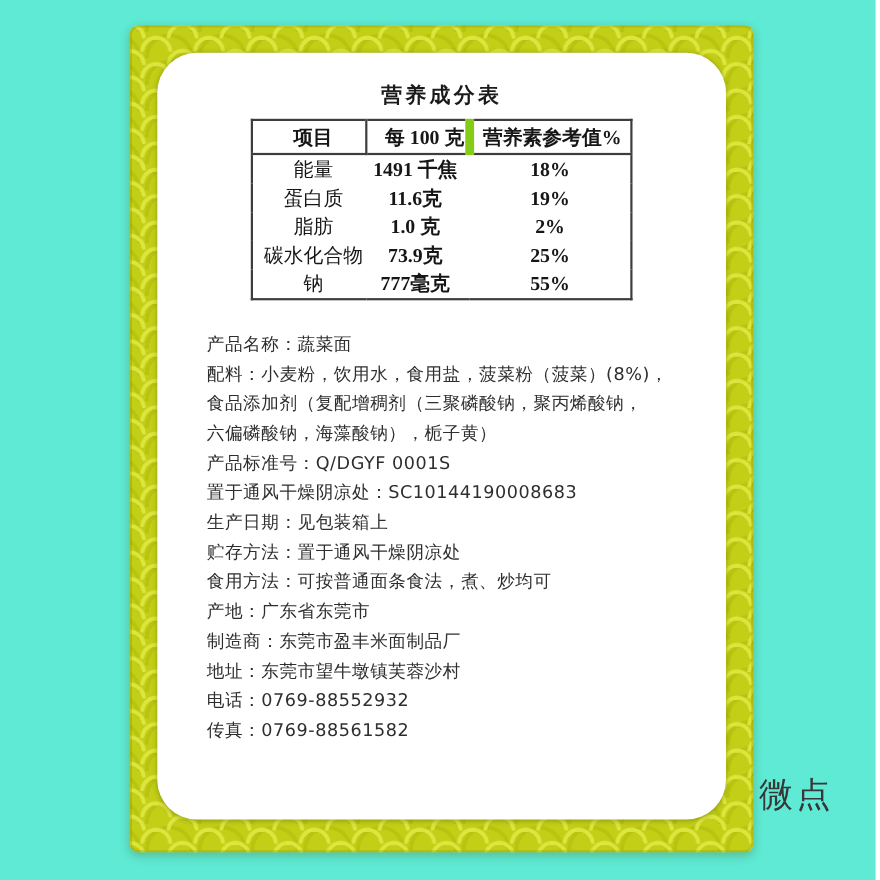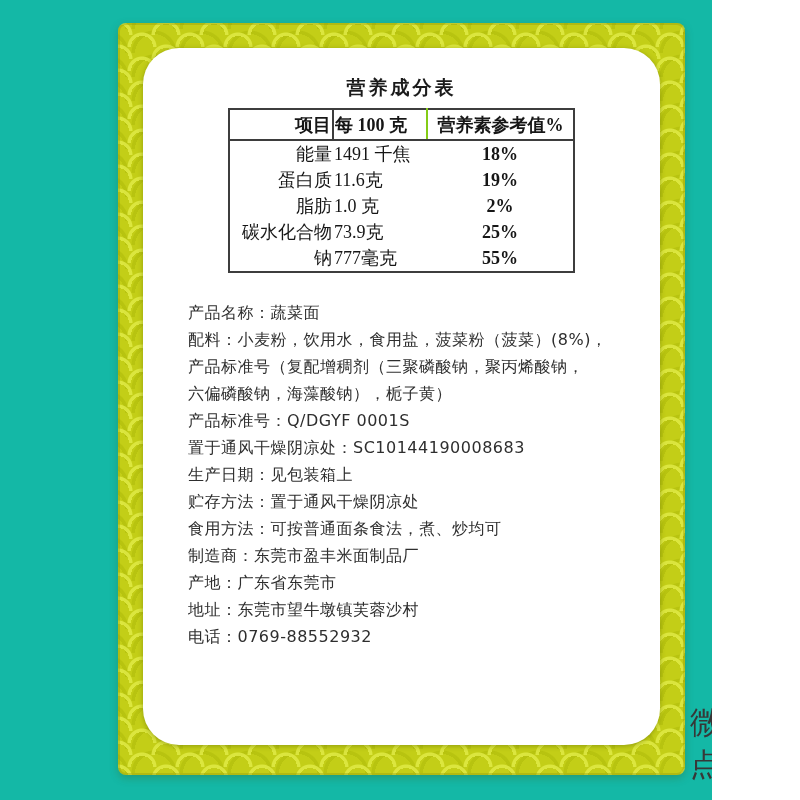--- a/index.html
+++ b/index.html
@@ -1,18 +1,18 @@
 <!DOCTYPE html>
 <html><head>
 <meta charset="utf-8">
 <style>
   html,body { margin:0; padding:0; }
   .stage {
-    position:relative; width:712px; height:800px;
-    background:#14b8a6; overflow:hidden;
+    position:relative; width:796px; height:800px;
+    background:#5eead4; overflow:hidden;
     font-family:"DejaVu Sans","Liberation Sans",sans-serif;
   }
   
   .frame {
     position:absolute; left:118px; top:23px; width:567px; height:752px;
     border-radius:8px;
     background-color:#c3ce17;
     background-image:
       radial-gradient(circle at 50% 100%, rgba(224,234,70,0) 0 11px, rgba(224,234,70,0.85) 11px 14px, rgba(224,234,70,0) 15px),
       radial-gradient(circle at 50% 100%, rgba(224,234,70,0) 0 11px, rgba(224,234,70,0.85) 11px 14px, rgba(224,234,70,0) 15px),
@@ -36,26 +36,26 @@
   table.nutrition-table {
     margin:8px auto 0; width:345px; table-layout:fixed;
     border-collapse:collapse; border:2px solid #3d3d3d;
     font-family:"Liberation Serif","DejaVu Serif",serif;
     color:#161616;
   }
   .nutrition-table th {
     height:27px; font-size:18px; font-weight:600;
     border-bottom:2px solid #3d3d3d; white-space:nowrap;
   }
-  .nutrition-table th.c1 { text-align:right; padding-left:8px; border-right:2px solid #3d3d3d; }
-  .nutrition-table th.c2 { text-align:left; border-right:2px solid #84cc16; }
+  .nutrition-table th.c1 { text-align:center; padding-left:8px; border-right:2px solid #3d3d3d; }
+  .nutrition-table th.c2 { text-align:right; border-right:8px solid #84cc16; }
   .nutrition-table th.c3 { text-align:center; }
   .nutrition-table td { height:24px; font-size:18px; white-space:nowrap; }
-  .nutrition-table td.c1 { text-align:right; padding-left:8px; font-weight:normal; }
-  .nutrition-table td.c2 { text-align:left; padding-right:6px; font-weight:normal; }
+  .nutrition-table td.c1 { text-align:center; padding-left:8px; font-weight:normal; }
+  .nutrition-table td.c2 { text-align:center; padding-right:6px; font-weight:bold; }
   .nutrition-table td.c3 { text-align:center; font-weight:bold; }
   .info { margin:26px 0 0 45px; color:#2e2e2e; }
   .info-line {
     height:27px; line-height:27px; font-size:16px;
     letter-spacing:0.5px; white-space:nowrap;
   }
   .watermark {
     position:absolute; left:690px; top:702px;
     font-size:31px; color:#373737; letter-spacing:3px;
   }
@@ -108,31 +108,32 @@
             <td class="c1">钠</td>
             <td class="c2">777毫克</td>
             <td class="c3">55%</td>
           </tr>
         </tbody>
       </table>
 
       <div class="info">
         <div class="info-line">产品名称：蔬菜面</div>
         <div class="info-line">配料：小麦粉，饮用水，食用盐，菠菜粉（菠菜）(8%)，</div>
-        <div class="info-line">产品标准号（复配增稠剂（三聚磷酸钠，聚丙烯酸钠，</div>
+        <div class="info-line">食品添加剂（复配增稠剂（三聚磷酸钠，聚丙烯酸钠，</div>
         <div class="info-line">六偏磷酸钠，海藻酸钠），栀子黄）</div>
         <div class="info-line">产品标准号：Q/DGYF 0001S</div>
         <div class="info-line">置于通风干燥阴凉处：SC10144190008683</div>
         <div class="info-line">生产日期：见包装箱上</div>
         <div class="info-line">贮存方法：置于通风干燥阴凉处</div>
         <div class="info-line">食用方法：可按普通面条食法，煮、炒均可</div>
+        <div class="info-line">产地：广东省东莞市</div>
         <div class="info-line">制造商：东莞市盈丰米面制品厂</div>
-        <div class="info-line">产地：广东省东莞市</div>
         <div class="info-line">地址：东莞市望牛墩镇芙蓉沙村</div>
         <div class="info-line">电话：0769-88552932</div>
+        <div class="info-line">传真：0769-88561582</div>
       </div>
 
     </div>
   </div>
 
   <div class="watermark">微点</div>
 
 </div>
 
 </body></html>

